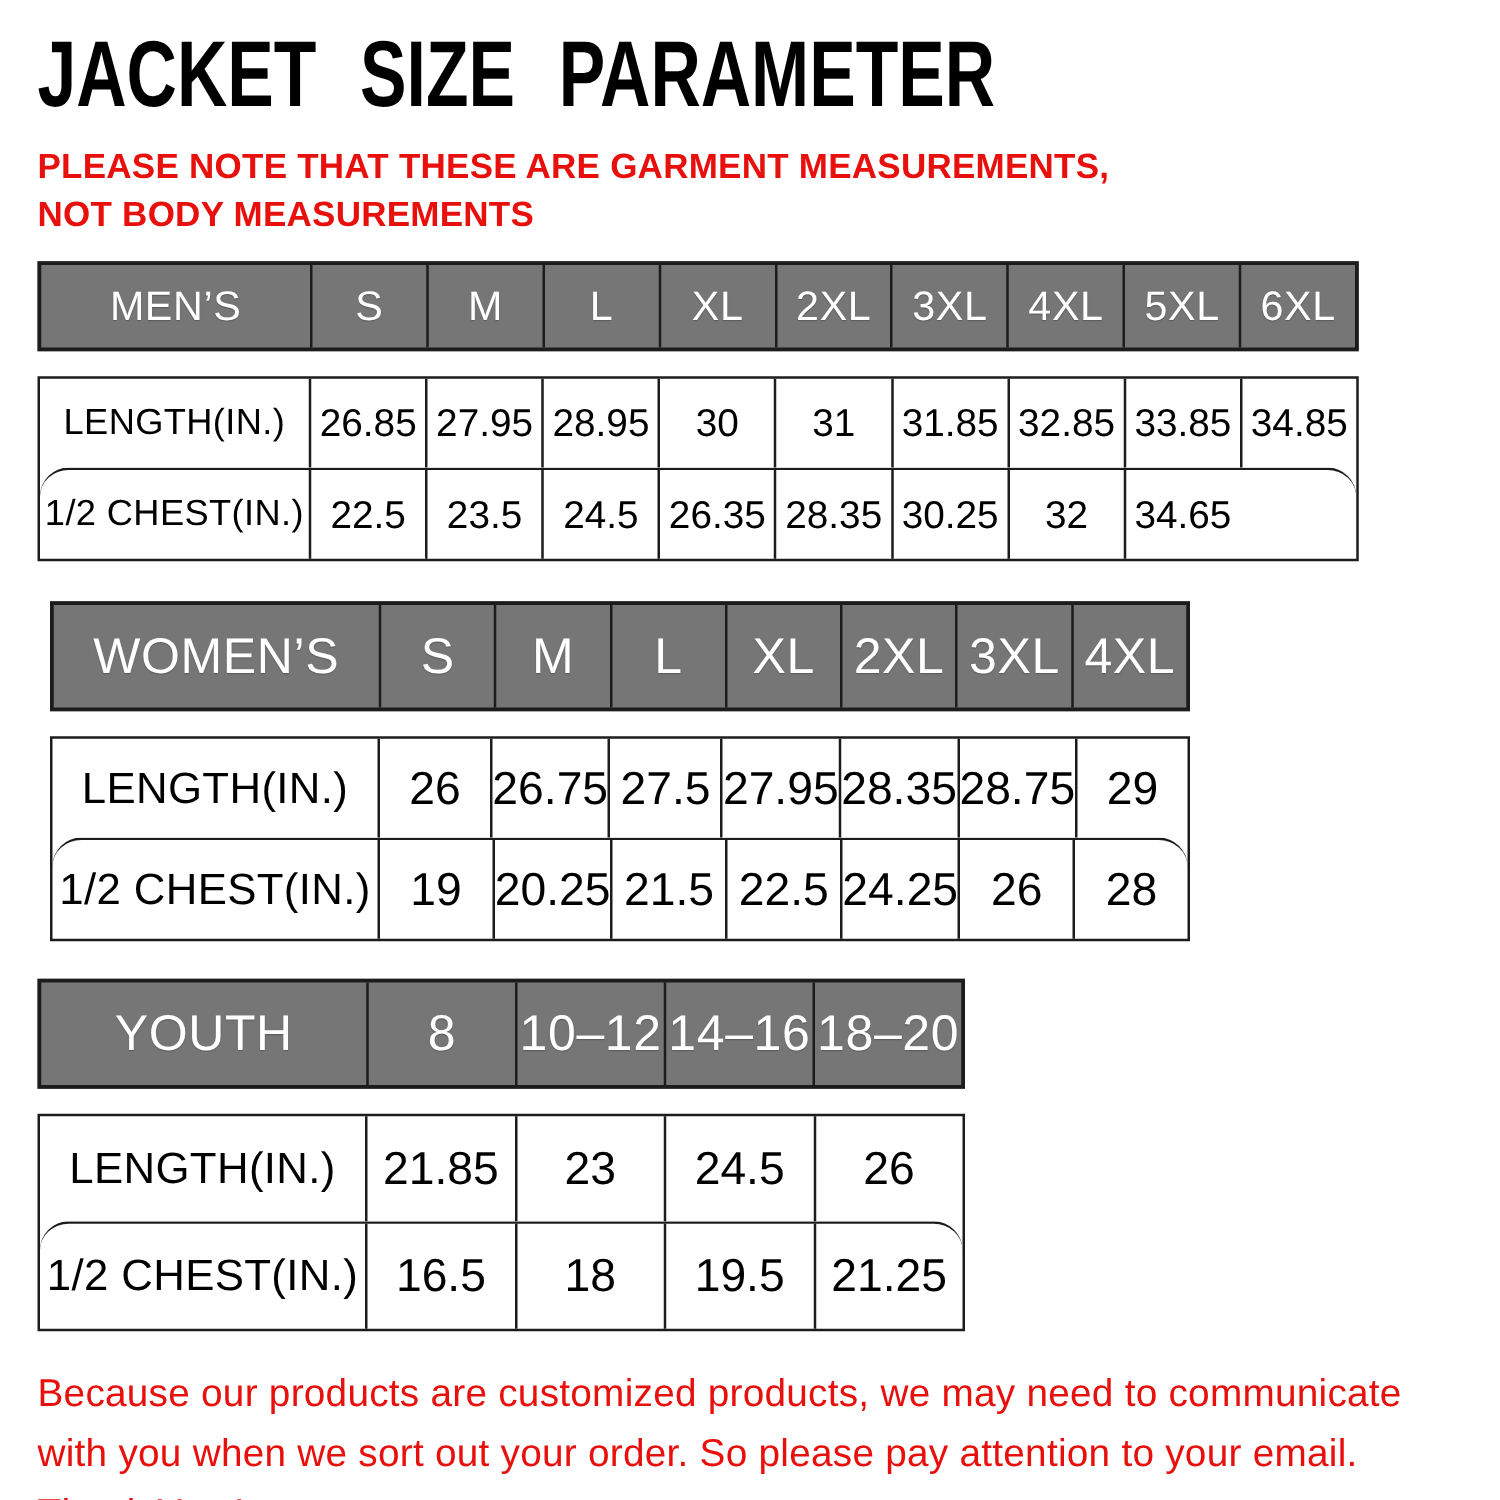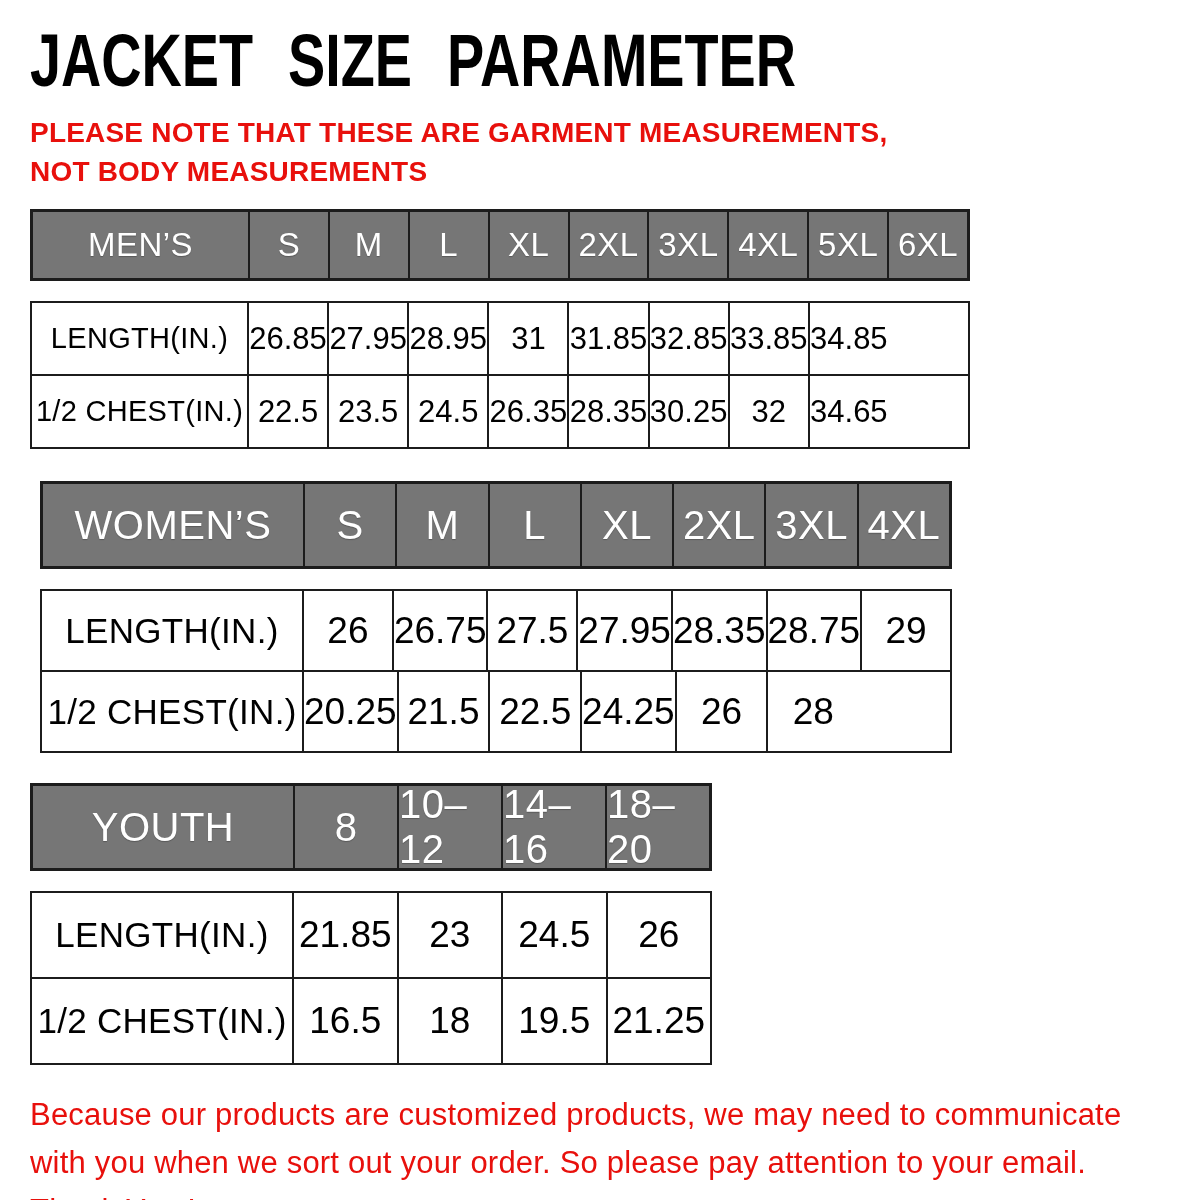--- a/index.html
+++ b/index.html
@@ -36,23 +36,23 @@
   .note {
     color: var(--red);
     font-size: 28px;
     line-height: 1.38;
     margin: 24px 0 0 0;
     max-width: 910px;
     letter-spacing: 0.2px;
     font-weight: bold;
   }
   .size-table { background: #fff; }
-  .mens   { width: 940px; margin-top: 18px; --first: 215px; --n: 9; --headH: 66px; --rowH: 71px; --headF: 33px; --cellF: 31px; --labelF: 29px; }
+  .mens   { width: 1057px; margin-top: 18px; --first: 215px; --n: 9; --headH: 66px; --rowH: 71px; --headF: 33px; --cellF: 31px; --labelF: 29px; }
   .womens { width: 922px; margin-top: 32px; padding-left: 10px; --first: 260px; --n: 7; --headH: 82px; --rowH: 79px; --headF: 40px; --cellF: 37px; --labelF: 35px; }
-  .youth  { width: 682px;  margin-top: 30px; --first: 260px; --n: 4; --headH: 82px; --rowH: 84px; --headF: 40px; --cellF: 37px; --labelF: 35px; }
+  .youth  { width: 742px;  margin-top: 30px; --first: 260px; --n: 4; --headH: 82px; --rowH: 84px; --headF: 40px; --cellF: 37px; --labelF: 35px; }
   .thead {
     display: grid;
     grid-template-columns: var(--first) repeat(var(--n), 1fr);
     border: 3px solid var(--line);
     background: var(--gray);
     color: #fff;
   }
   .th {
     display: flex;
     align-items: center;
@@ -65,21 +65,21 @@
   }
   .th.first { border-left: none; }
   .tbody {
     border: 2px solid var(--line);
     margin-top: 20px;
   }
   .trow {
     display: grid;
     grid-template-columns: var(--first) repeat(var(--n), 1fr);
   }
-  .trow + .trow { border-top: 2px solid var(--line); }
+  .trow + .trow { border-top: 2px solid var(--line); border-radius: 23px; }
   .td {
     display: flex;
     align-items: center;
     justify-content: center;
     height: var(--rowH);
     border-left: 2px solid var(--line);
     font-size: var(--cellF);
   }
   .td.first { border-left: none; font-size: var(--labelF); letter-spacing: 0.3px; }
   .footer-par {
@@ -112,20 +112,21 @@
         <div class="th">4XL</div>
         <div class="th">5XL</div>
         <div class="th">6XL</div>
       </div>
       <div class="tbody">
         <div class="trow">
           <div class="td first">LENGTH(IN.)</div>
           <div class="td">26.85</div>
           <div class="td">27.95</div>
           <div class="td">28.95</div>
+          <div class="td">30</div>
           <div class="td">31</div>
           <div class="td">31.85</div>
           <div class="td">32.85</div>
           <div class="td">33.85</div>
           <div class="td">34.85</div>
         </div>
         <div class="trow">
           <div class="td first">1/2 CHEST(IN.)</div>
           <div class="td">22.5</div>
           <div class="td">23.5</div>
@@ -156,20 +157,21 @@
           <div class="td">26</div>
           <div class="td">26.75</div>
           <div class="td">27.5</div>
           <div class="td">27.95</div>
           <div class="td">28.35</div>
           <div class="td">28.75</div>
           <div class="td">29</div>
         </div>
         <div class="trow">
           <div class="td first">1/2 CHEST(IN.)</div>
+          <div class="td">19</div>
           <div class="td">20.25</div>
           <div class="td">21.5</div>
           <div class="td">22.5</div>
           <div class="td">24.25</div>
           <div class="td">26</div>
           <div class="td">28</div>
         </div>
       </div>
     </div>
 

